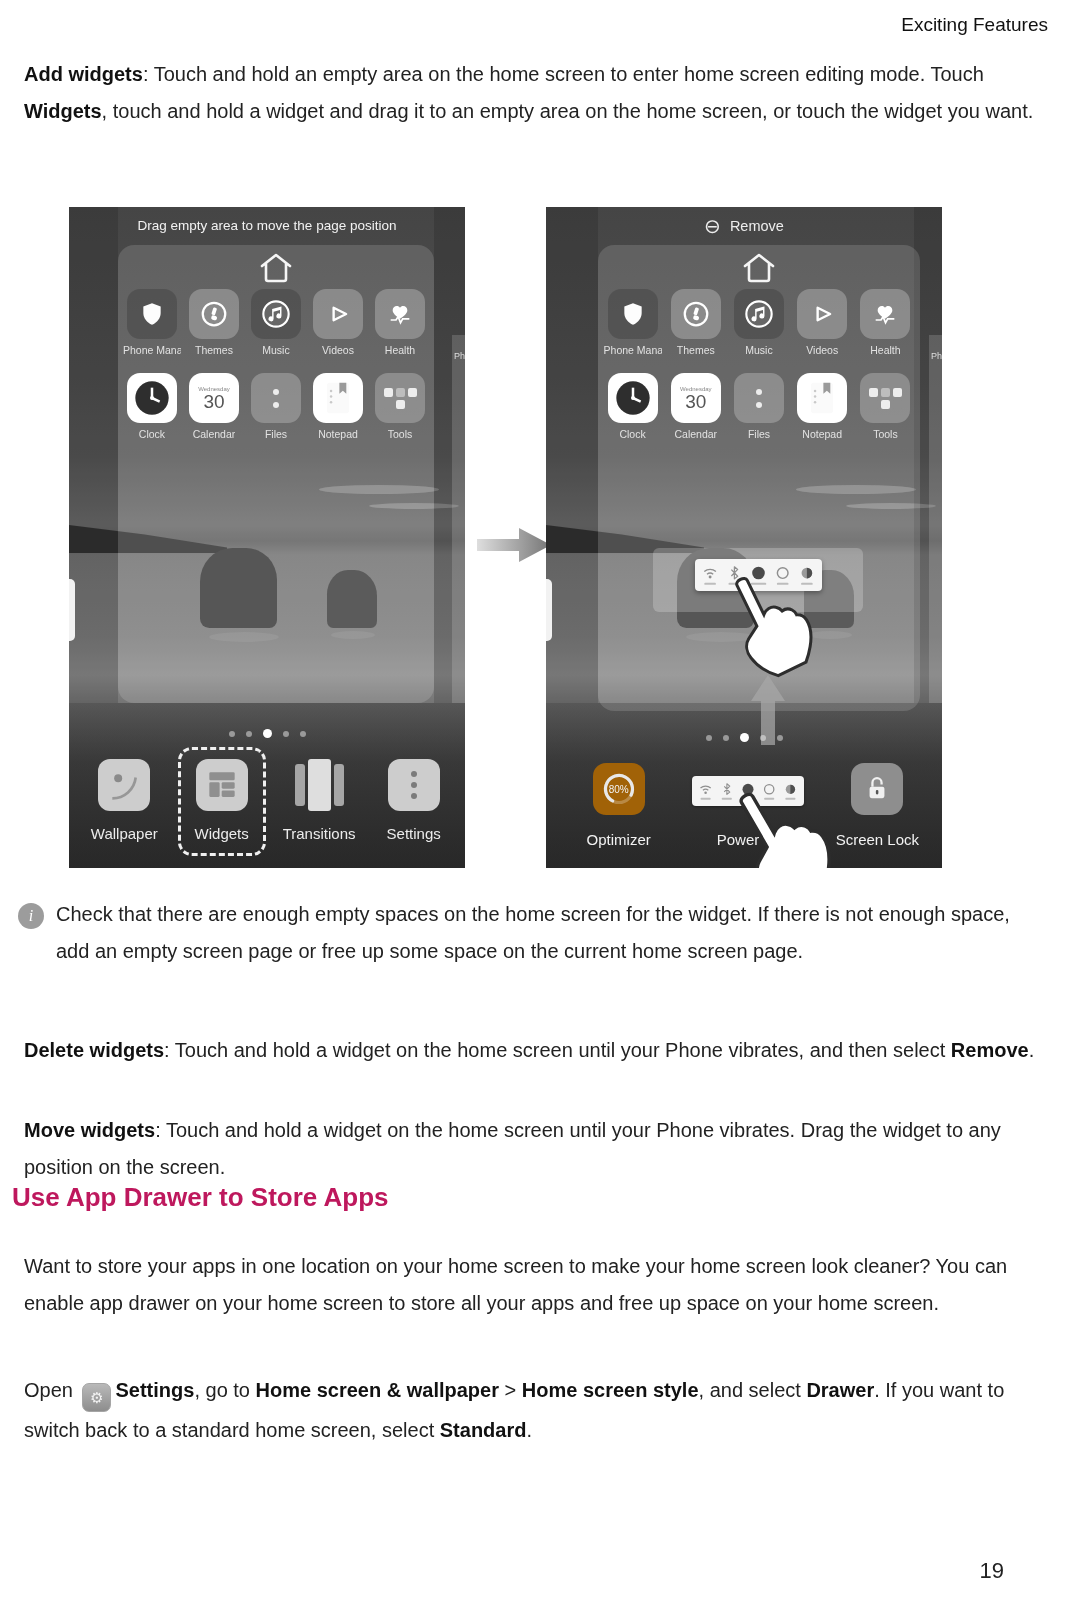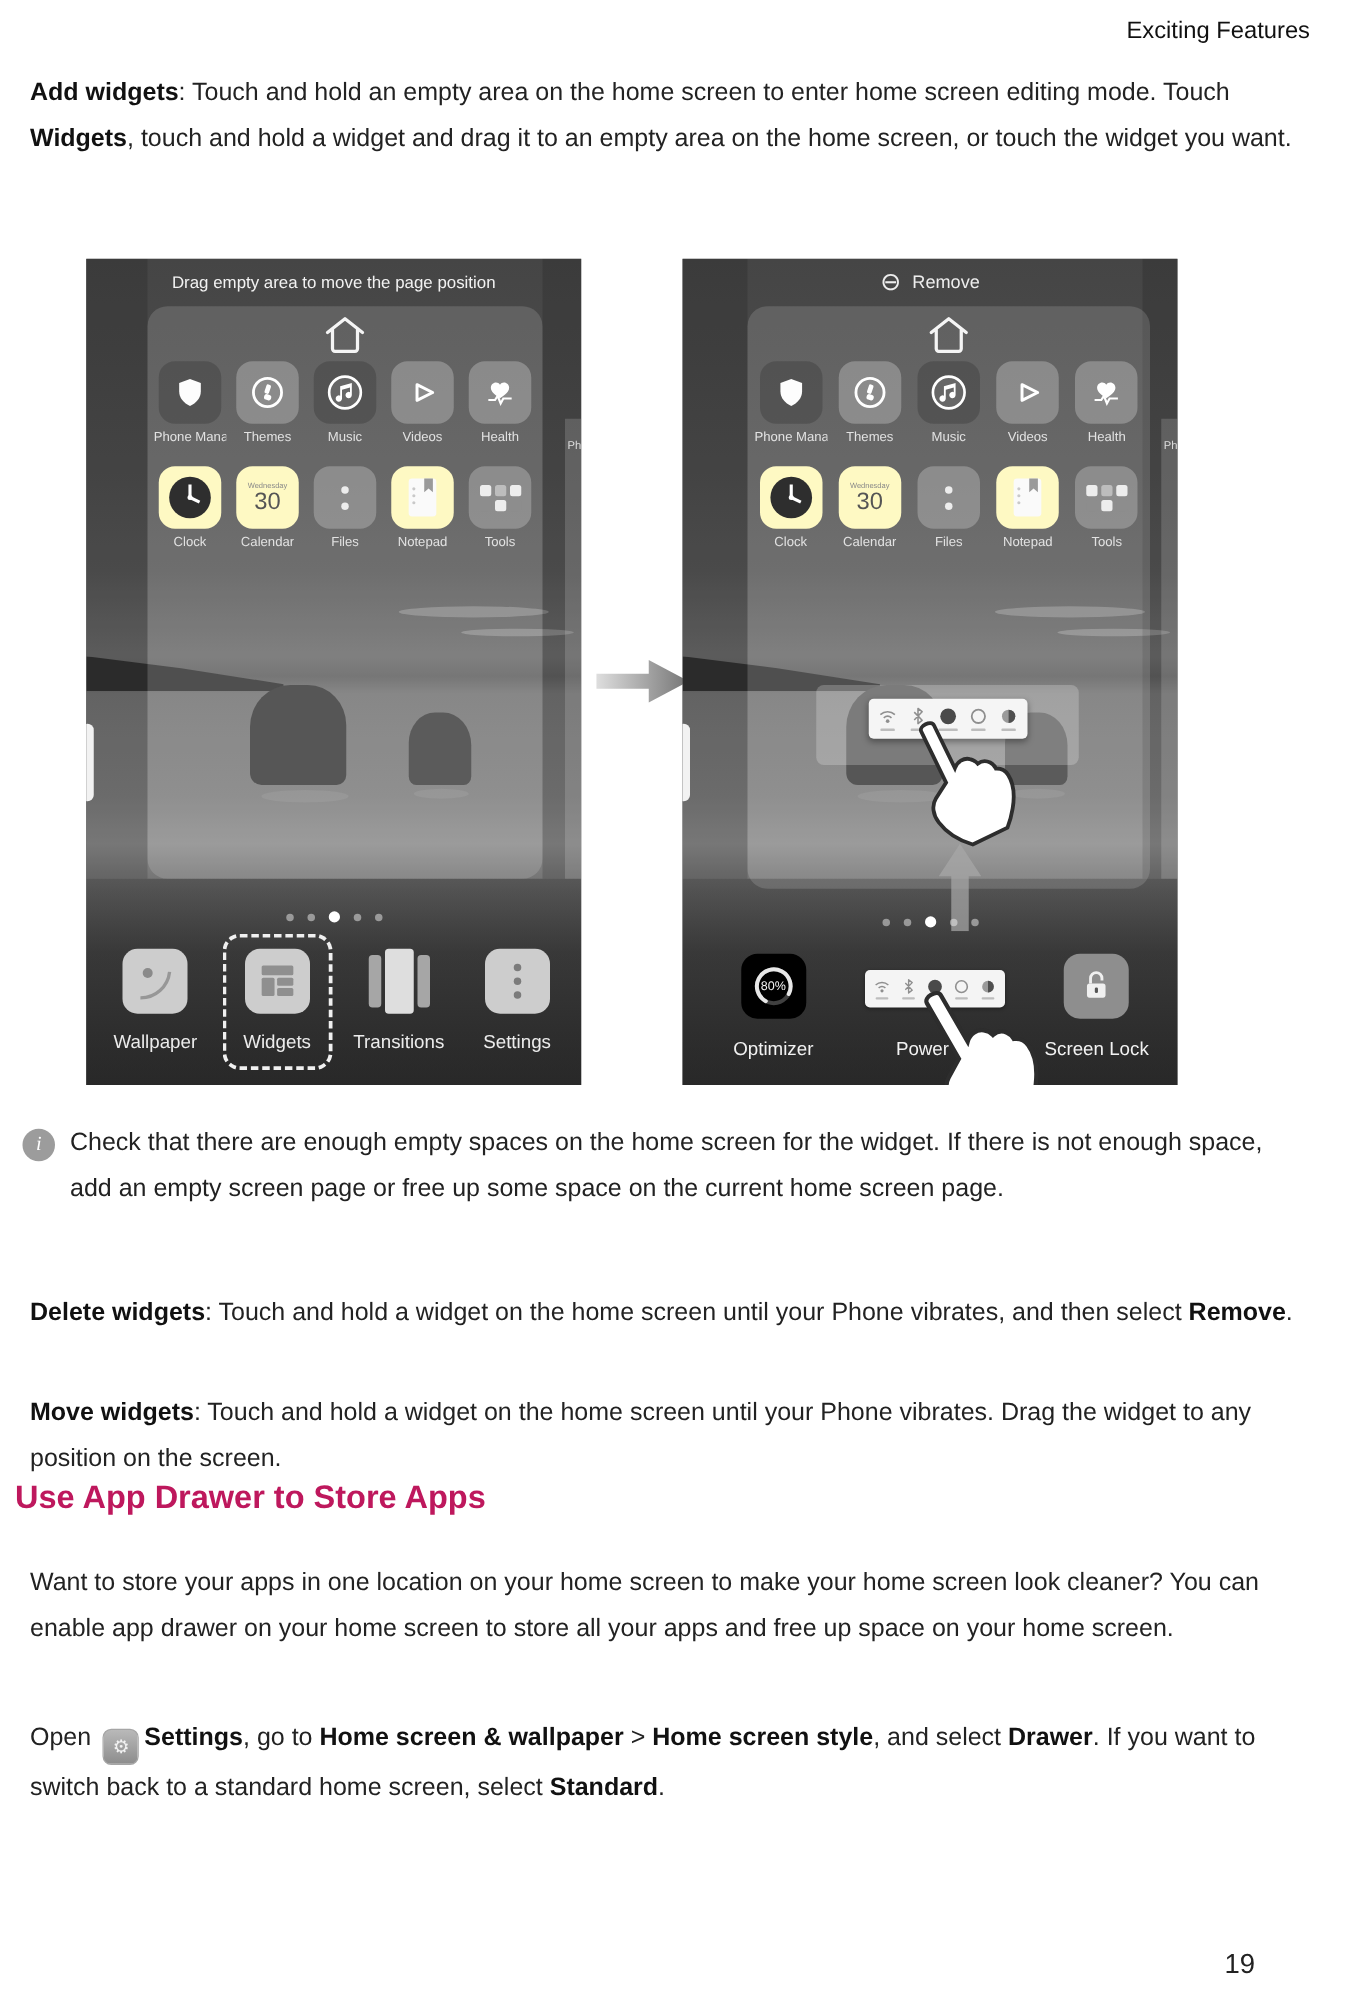--- a/index.html
+++ b/index.html
@@ -45,21 +45,21 @@
   .remove-minus{font-size:20px;line-height:20px;}
   .remove-label{font-size:14.5px;}
   .home-ic{position:absolute;top:8px;left:0;right:0;display:flex;justify-content:center;}
   .apps{position:absolute;top:44px;left:3px;right:3px;display:grid;
     grid-template-columns:repeat(5,1fr);row-gap:17px;}
   .app{display:flex;flex-direction:column;align-items:center;}
   .app-label{margin-top:5px;font-size:10.5px;color:#e2e2e2;max-width:58px;white-space:nowrap;overflow:hidden;}
   .ic{width:50px;height:50px;border-radius:13px;display:flex;align-items:center;justify-content:center;position:relative;}
   .ic-dark{background:rgba(70,70,70,0.55);}
   .ic-gray{background:rgba(165,165,165,0.6);}
-  .ic-light{background:#fef9c3;}
+  .ic-light{background:#ffffff;}
   .cal-day{font-size:6px;color:#888;text-align:center;margin-top:2px;}
   .cal-date{font-size:19px;color:#555;text-align:center;line-height:20px;}
   .files-knobs{display:flex;flex-direction:column;gap:7px;}
   .files-knobs i{width:6px;height:6px;border-radius:50%;background:#ededed;display:block;}
   .tools-grid{display:grid;grid-template-columns:repeat(3,1fr);gap:3px;}
   .tools-grid i{width:9px;height:9px;border-radius:2px;display:block;}
   .dots{position:absolute;top:522px;left:0;right:0;display:flex;align-items:center;justify-content:center;gap:11px;}
   .dot{width:6px;height:6px;border-radius:50%;background:rgba(255,255,255,0.45);}
   .dot.active{width:9px;height:9px;background:#fff;}
   .edit-row{position:absolute;left:14px;right:10px;top:552px;display:grid;grid-template-columns:repeat(4,1fr);gap:12px;}
@@ -79,21 +79,21 @@
     background:rgba(255,255,255,0.22);border-radius:6px;}
   .drag-bar{position:absolute;left:149px;top:352px;width:127px;height:32px;background:#f5f5f5;
     border-radius:4px;box-shadow:0 2px 5px rgba(0,0,0,0.35);display:flex;align-items:center;justify-content:center;}
   .uparrow{position:absolute;left:205px;top:468px;}
   .hand{position:absolute;pointer-events:none;}
   .hand1{left:176px;top:358px;transform:rotate(-26deg);}
   .hand2{left:182px;top:570px;transform:rotate(-30deg);}
   .wrow{position:absolute;left:8px;right:0;top:556px;display:grid;grid-template-columns:repeat(3,1fr);}
   .wcell{display:flex;flex-direction:column;align-items:center;}
   .wic{width:52px;height:52px;border-radius:13px;display:flex;align-items:center;justify-content:center;position:relative;}
-  .wic-opt{background:#000000;} .wic-lock{background:#8e8e8e;}
+  .wic-opt{background:#a16207;} .wic-lock{background:#8e8e8e;}
   .opt-val{position:absolute;inset:0;display:flex;align-items:center;justify-content:center;
     font-size:10px;color:#f2f2f2;}
   .power-bar{width:112px;height:30px;margin-top:13px;background:#f4f4f4;border-radius:4px;
     box-shadow:0 1px 3px rgba(0,0,0,0.4);display:flex;align-items:center;justify-content:center;}
   .wname{font-size:15px;color:#f2f2f2;}
   .wsize{margin-top:20px;font-size:13px;color:#a3a3a3;}
   .wcell .wname{margin-top:16px;}
   .wcell-power .wname{margin-top:25px;}
   .edge-r{position:absolute;right:0;top:128px;height:368px;width:13px;background:rgba(255,255,255,0.16);
     overflow:hidden;}

